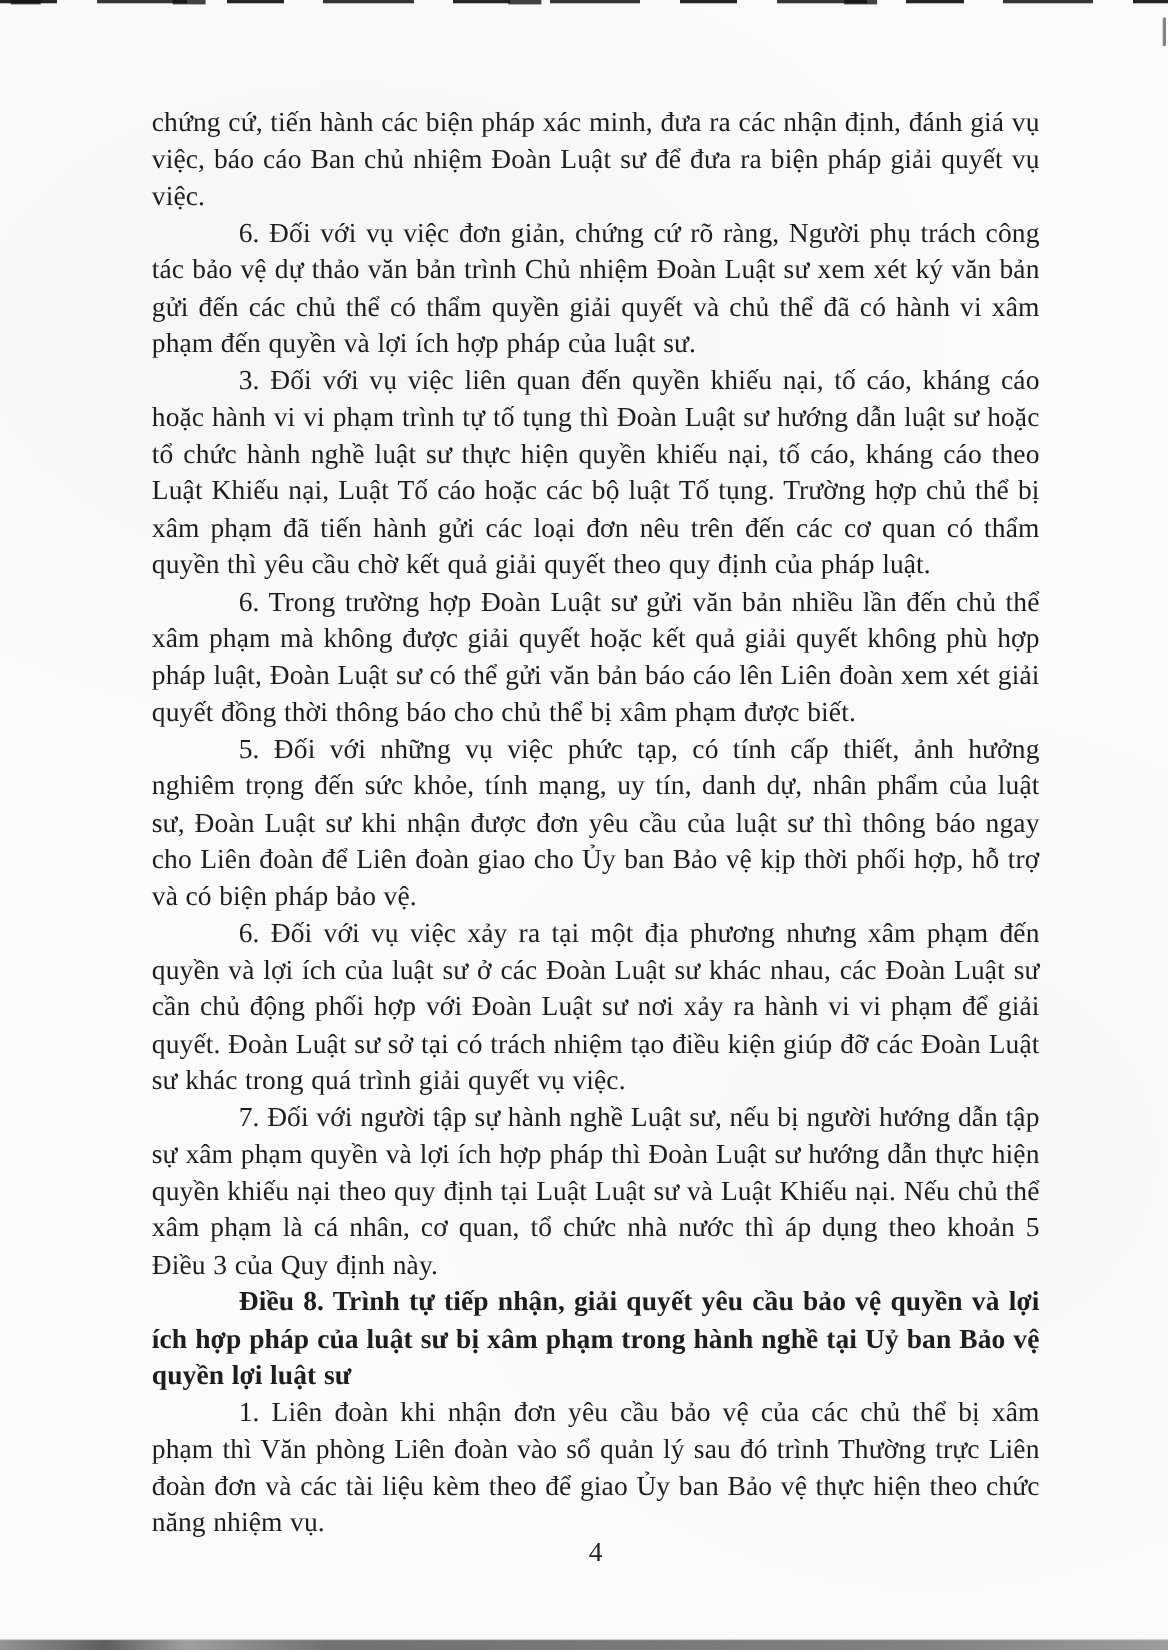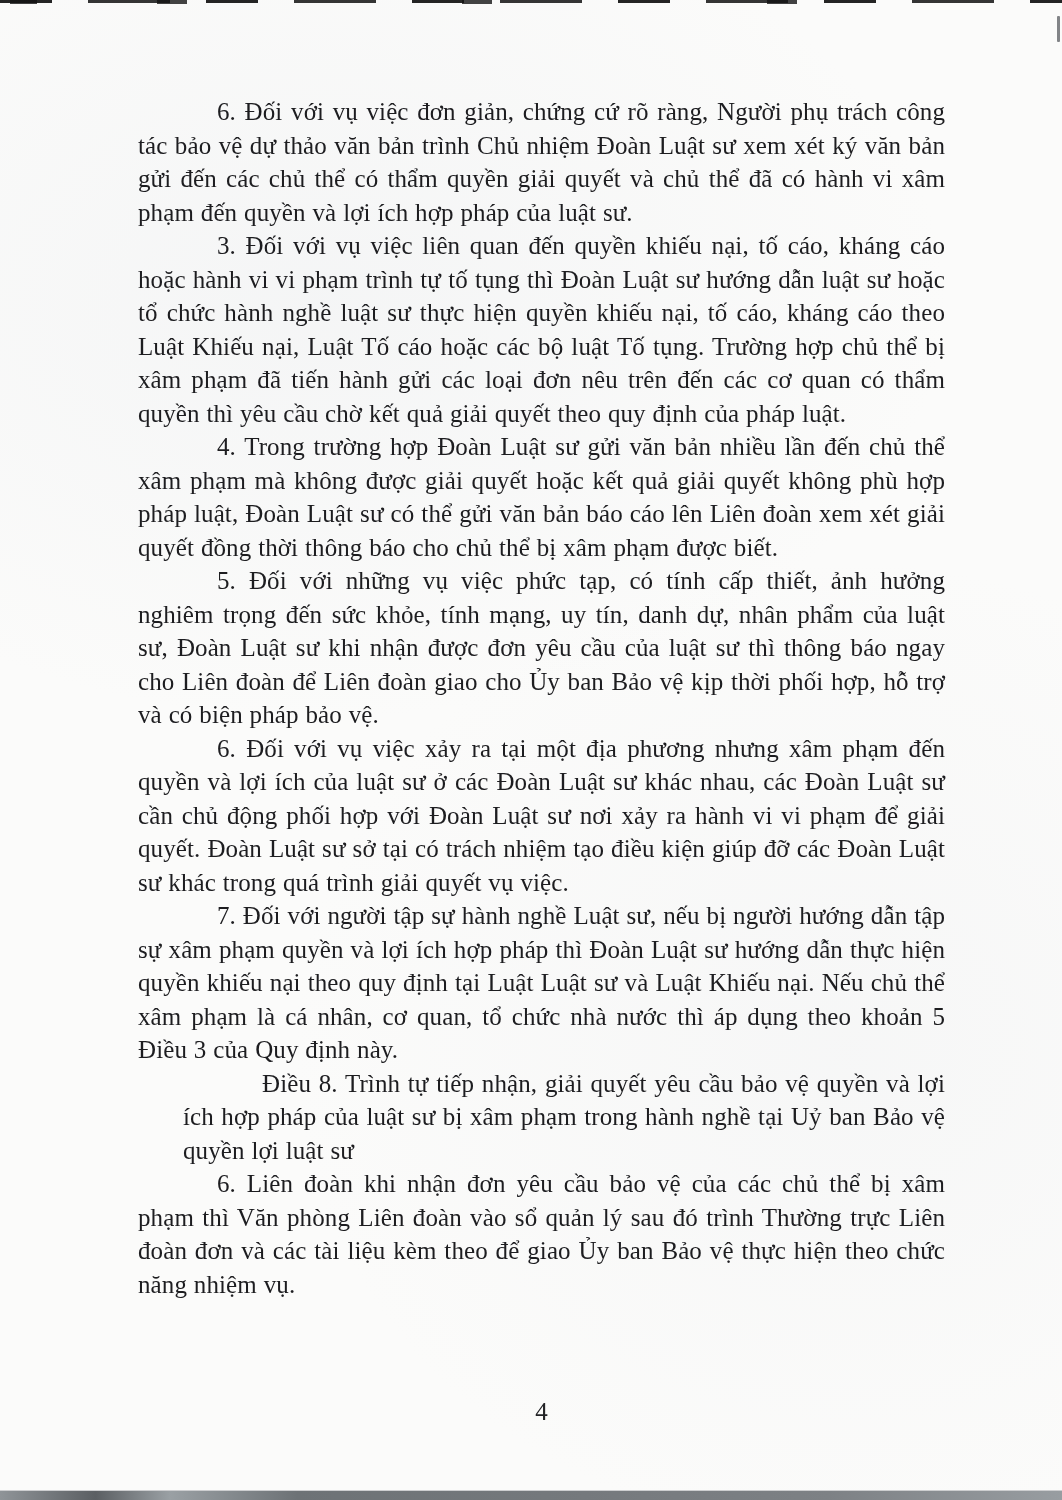--- a/index.html
+++ b/index.html
@@ -71,46 +71,46 @@
     line-height: 33.5px;
     text-align: justify;
     text-indent: 79px;
     letter-spacing: 0.1px;
     word-spacing: 0.5px;
   }
   .para.no-indent {
     text-indent: 0;
   }
   .para.heading {
-    font-weight: normal;
-    margin-left: 45px;
+    font-weight: bold;
   }
   .page-number {
     position: absolute;
     top: 1398px;
     left: 138px;
     width: 807px;
     text-align: center;
     font-size: 25px;
     color: #222326;
   }
 </style>
 </head>
 <body>
 
 <div class="paper"></div>
 <div class="edge-top"></div>
 <div class="edge-right-mark"></div>
 
 <div class="content">
+  <p class="para no-indent">chứng cứ, tiến hành các biện pháp xác minh, đưa ra các nhận định, đánh giá vụ việc, báo cáo Ban chủ nhiệm Đoàn Luật sư để đưa ra biện pháp giải quyết vụ việc.</p>
   <p class="para">6. Đối với vụ việc đơn giản, chứng cứ rõ ràng, Người phụ trách công tác bảo vệ dự thảo văn bản trình Chủ nhiệm Đoàn Luật sư xem xét ký văn bản gửi đến các chủ thể có thẩm quyền giải quyết và chủ thể đã có hành vi xâm phạm đến quyền và lợi ích hợp pháp của luật sư.</p>
   <p class="para">3. Đối với vụ việc liên quan đến quyền khiếu nại, tố cáo, kháng cáo hoặc hành vi vi phạm trình tự tố tụng thì Đoàn Luật sư hướng dẫn luật sư hoặc tổ chức hành nghề luật sư thực hiện quyền khiếu nại, tố cáo, kháng cáo theo Luật Khiếu nại, Luật Tố cáo hoặc các bộ luật Tố tụng. Trường hợp chủ thể bị xâm phạm đã tiến hành gửi các loại đơn nêu trên đến các cơ quan có thẩm quyền thì yêu cầu chờ kết quả giải quyết theo quy định của pháp luật.</p>
-  <p class="para">4. Trong trường hợp Đoàn Luật sư gửi văn bản nhiều lần đến chủ thể xâm phạm mà không được giải quyết hoặc kết quả giải quyết không phù hợp pháp luật, Đoàn Luật sư có thể gửi văn bản báo cáo lên Liên đoàn xem xét giải quyết đồng thời thông báo cho chủ thể bị xâm phạm được biết.</p>
+  <p class="para">6. Trong trường hợp Đoàn Luật sư gửi văn bản nhiều lần đến chủ thể xâm phạm mà không được giải quyết hoặc kết quả giải quyết không phù hợp pháp luật, Đoàn Luật sư có thể gửi văn bản báo cáo lên Liên đoàn xem xét giải quyết đồng thời thông báo cho chủ thể bị xâm phạm được biết.</p>
   <p class="para">5. Đối với những vụ việc phức tạp, có tính cấp thiết, ảnh hưởng nghiêm trọng đến sức khỏe, tính mạng, uy tín, danh dự, nhân phẩm của luật sư, Đoàn Luật sư khi nhận được đơn yêu cầu của luật sư thì thông báo ngay cho Liên đoàn để Liên đoàn giao cho Ủy ban Bảo vệ kịp thời phối hợp, hỗ trợ và có biện pháp bảo vệ.</p>
   <p class="para">6. Đối với vụ việc xảy ra tại một địa phương nhưng xâm phạm đến quyền và lợi ích của luật sư ở các Đoàn Luật sư khác nhau, các Đoàn Luật sư cần chủ động phối hợp với Đoàn Luật sư nơi xảy ra hành vi vi phạm để giải quyết. Đoàn Luật sư sở tại có trách nhiệm tạo điều kiện giúp đỡ các Đoàn Luật sư khác trong quá trình giải quyết vụ việc.</p>
   <p class="para">7. Đối với người tập sự hành nghề Luật sư, nếu bị người hướng dẫn tập sự xâm phạm quyền và lợi ích hợp pháp thì Đoàn Luật sư hướng dẫn thực hiện quyền khiếu nại theo quy định tại Luật Luật sư và Luật Khiếu nại. Nếu chủ thể xâm phạm là cá nhân, cơ quan, tổ chức nhà nước thì áp dụng theo khoản 5 Điều 3 của Quy định này.</p>
   <p class="para heading">Điều 8. Trình tự tiếp nhận, giải quyết yêu cầu bảo vệ quyền và lợi ích hợp pháp của luật sư bị xâm phạm trong hành nghề tại Uỷ ban Bảo vệ quyền lợi luật sư</p>
-  <p class="para">6. Liên đoàn khi nhận đơn yêu cầu bảo vệ của các chủ thể bị xâm phạm thì Văn phòng Liên đoàn vào sổ quản lý sau đó trình Thường trực Liên đoàn đơn và các tài liệu kèm theo để giao Ủy ban Bảo vệ thực hiện theo chức năng nhiệm vụ.</p>
+  <p class="para">1. Liên đoàn khi nhận đơn yêu cầu bảo vệ của các chủ thể bị xâm phạm thì Văn phòng Liên đoàn vào sổ quản lý sau đó trình Thường trực Liên đoàn đơn và các tài liệu kèm theo để giao Ủy ban Bảo vệ thực hiện theo chức năng nhiệm vụ.</p>
 </div>
 
 <div class="page-number">4</div>
 
 <div class="edge-bottom"></div>
 
 </body></html>

